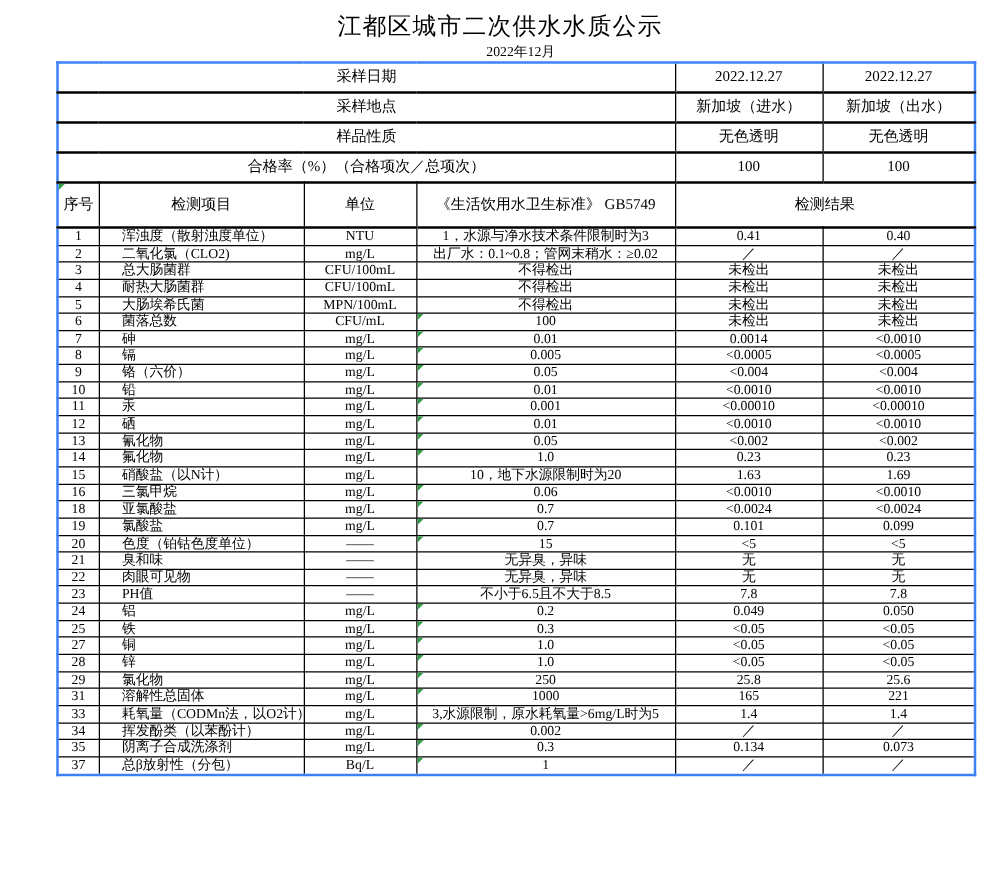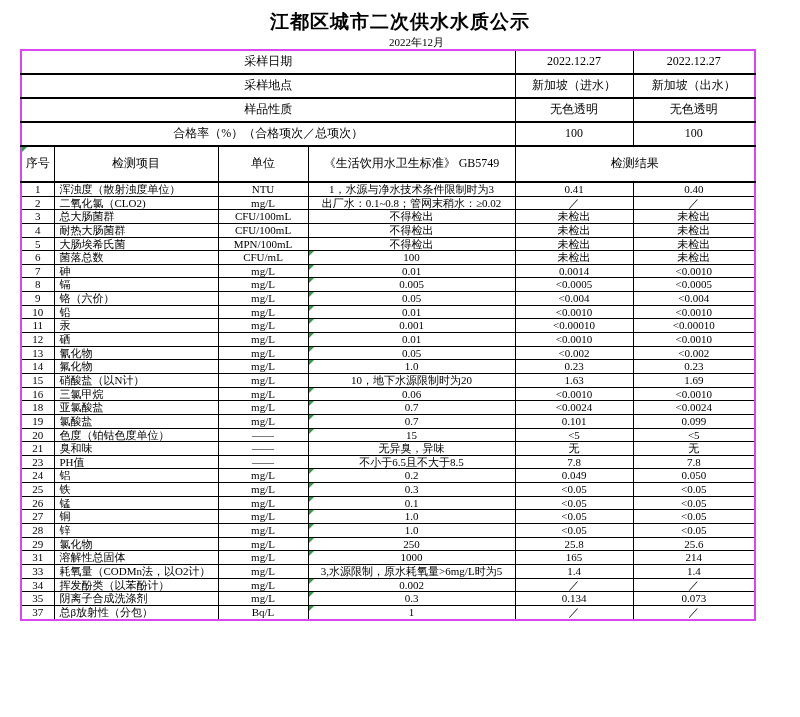--- a/index.html
+++ b/index.html
@@ -3,40 +3,40 @@
 <meta charset="utf-8">
 <style>
   * { box-sizing: border-box; }
   html, body {
     margin: 0; padding: 0;
     width: 800px; height: 717px;
     background: #ffffff; color: #000000;
     font-family: "Liberation Serif", "DejaVu Serif", serif;
   }
   .title {
-    text-align: center; font-size: 19px; font-weight: bold;
+    text-align: center; font-size: 19px; font-weight: normal;
     margin: 9px 0 0 0; line-height: 26px; letter-spacing: 1px;
   }
   .subtitle {
     text-align: center; font-size: 11px; margin: 1px 0 0 0; line-height: 13px; padding-left: 33px;
   }
   table.report {
     border-collapse: collapse; table-layout: fixed;
-    width: 734px; margin: 0 0 0 20px;
-    border: 2px solid #d946ef;
+    width: 734px; margin: 0 0 0 45px;
+    border: 2px solid #3b82f6;
   }
   td {
     border: 1px solid #000;
     text-align: center; vertical-align: middle;
     padding: 0 1px; overflow: hidden; white-space: nowrap;
     font-size: 11px; height: 13.3px; line-height: 1.15;
   }
   tr.info-row td { height: 24px; font-size: 12px; border-bottom-width: 2px; }
   tr.colhead-row td { height: 36px; font-size: 12px; border-bottom-width: 2px; }
-  td.c-item { text-align: left; padding-left: 5px; }
+  td.c-item { text-align: left; padding-left: 18px; }
   td.c-std, td.c-no-h { position: relative; }
   .flag-tri {
     position: absolute; top: 0; left: 0; width: 0; height: 0;
     border-top: 5px solid #2f9e44; border-right: 5px solid transparent;
   }
 </style>
 </head>
 <body>
 
 <div class="title">江都区城市二次供水水质公示</div>
@@ -298,20 +298,31 @@
     <td class="c-item">臭和味</td>
     <td class="c-unit">——</td>
     <td class="c-std">
       
       <span>无异臭，异味</span>
     </td>
     <td class="c-res">无</td>
     <td class="c-res">无</td>
   </tr>
       <tr>
+    <td class="c-no">22</td>
+    <td class="c-item">肉眼可见物</td>
+    <td class="c-unit">——</td>
+    <td class="c-std">
+      
+      <span>无异臭，异味</span>
+    </td>
+    <td class="c-res">无</td>
+    <td class="c-res">无</td>
+  </tr>
+      <tr>
     <td class="c-no">23</td>
     <td class="c-item">PH值</td>
     <td class="c-unit">——</td>
     <td class="c-std">
       
       <span>不小于6.5且不大于8.5</span>
     </td>
     <td class="c-res">7.8</td>
     <td class="c-res">7.8</td>
   </tr>
@@ -331,31 +342,20 @@
     <td class="c-item">铁</td>
     <td class="c-unit">mg/L</td>
     <td class="c-std">
       <span class="flag-tri"></span>
       <span>0.3</span>
     </td>
     <td class="c-res">&lt;0.05</td>
     <td class="c-res">&lt;0.05</td>
   </tr>
       <tr>
-    <td class="c-no">26</td>
-    <td class="c-item">锰</td>
-    <td class="c-unit">mg/L</td>
-    <td class="c-std">
-      <span class="flag-tri"></span>
-      <span>0.1</span>
-    </td>
-    <td class="c-res">&lt;0.05</td>
-    <td class="c-res">&lt;0.05</td>
-  </tr>
-      <tr>
     <td class="c-no">27</td>
     <td class="c-item">铜</td>
     <td class="c-unit">mg/L</td>
     <td class="c-std">
       <span class="flag-tri"></span>
       <span>1.0</span>
     </td>
     <td class="c-res">&lt;0.05</td>
     <td class="c-res">&lt;0.05</td>
   </tr>
@@ -383,21 +383,21 @@
   </tr>
       <tr>
     <td class="c-no">31</td>
     <td class="c-item">溶解性总固体</td>
     <td class="c-unit">mg/L</td>
     <td class="c-std">
       <span class="flag-tri"></span>
       <span>1000</span>
     </td>
     <td class="c-res">165</td>
-    <td class="c-res">214</td>
+    <td class="c-res">221</td>
   </tr>
       <tr>
     <td class="c-no">33</td>
     <td class="c-item">耗氧量（CODMn法，以O2计）</td>
     <td class="c-unit">mg/L</td>
     <td class="c-std">
       
       <span>3,水源限制，原水耗氧量&gt;6mg/L时为5</span>
     </td>
     <td class="c-res">1.4</td>

